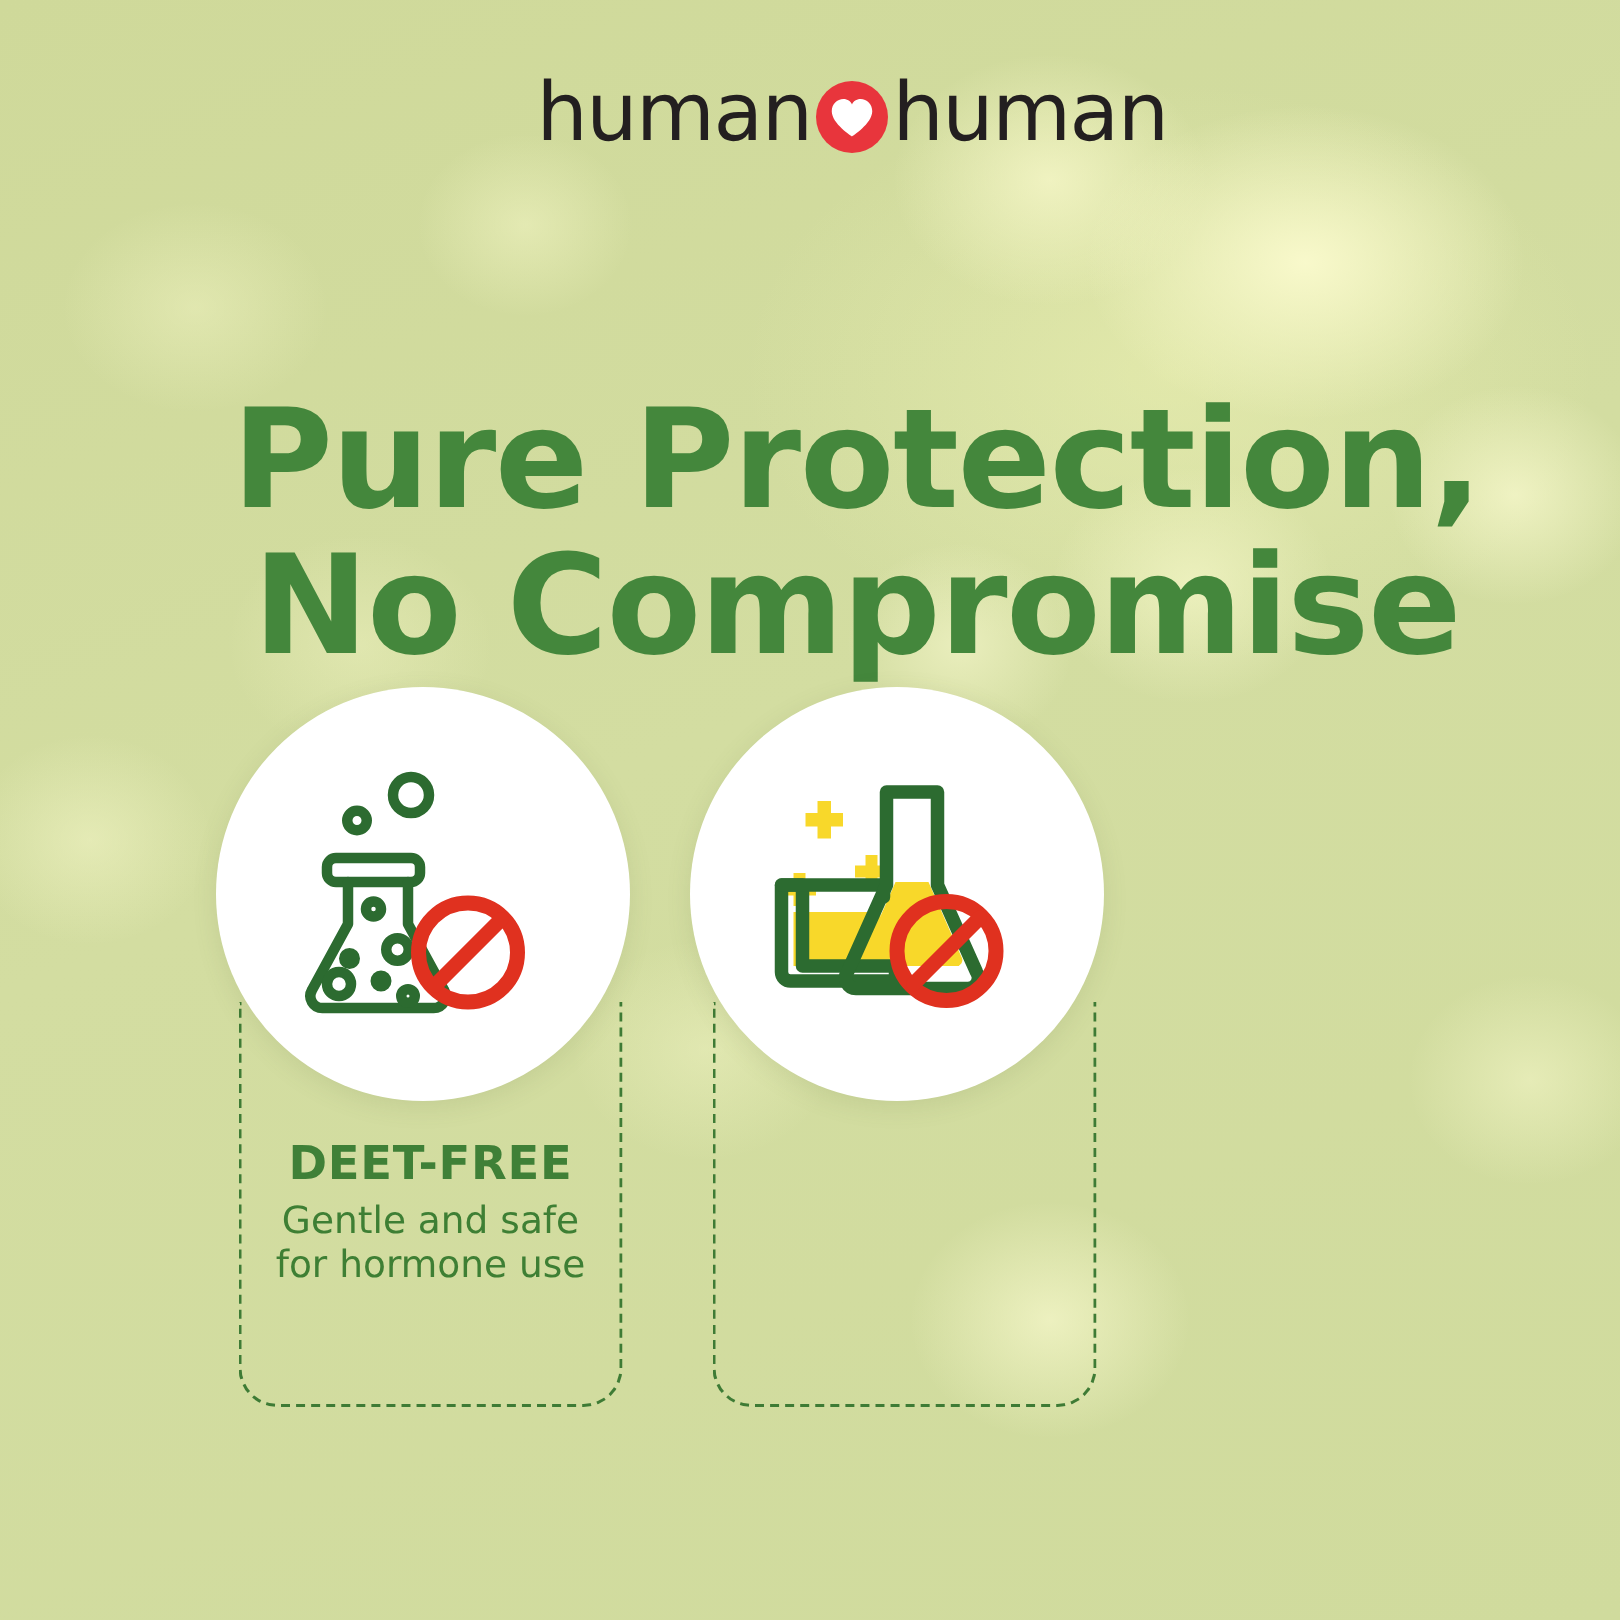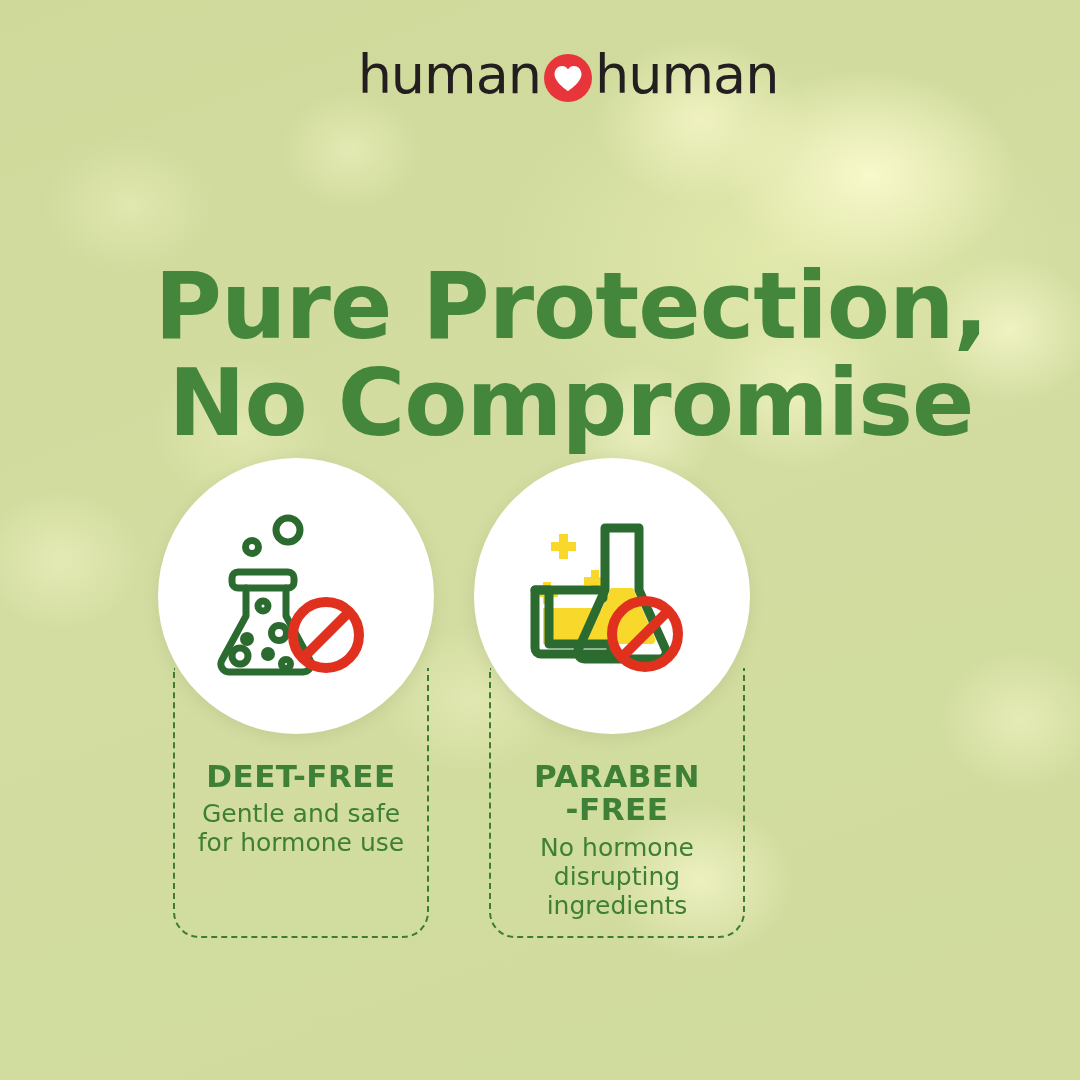--- a/index.html
+++ b/index.html
@@ -52,21 +52,21 @@
     position:absolute;top:196px;left:0;width:1080px;text-align:center;
     color:#44873c;
     font-family:"DejaVu Sans", sans-serif;
     font-weight:bold;font-size:92px;line-height:1.06;letter-spacing:-1px;margin-left:31px;
   }
   #headline .hl-line{display:block;}
 
   
   #features{
     position:absolute;top:458px;left:0;width:890px;height:490px;
-    display:flex;justify-content:center;align-items:flex-start;gap:60px;padding-left:14px;
+    display:flex;justify-content:center;align-items:flex-start;gap:60px;
   }
   .feature{
     width:256px;position:relative;
     display:flex;flex-direction:column;align-items:center;
   }
   .card{
     position:absolute;top:210px;left:0;width:256px;height:270px;
     border:2px dashed #3e7b35;
     border-top:none;
     border-radius:0 0 26px 26px;
@@ -176,23 +176,16 @@
             <path d="M8 78 h14 v54 h62 v10 H14 a6 6 0 0 1 -6 -6 z" fill="none" stroke="#2c6b30" stroke-width="9" stroke-linejoin="round"></path>
             <path d="M8 78 h68 v8" fill="none" stroke="#2c6b30" stroke-width="9" stroke-linejoin="round" stroke-linecap="round"></path>
 
             <path d="M78 16 h34 v62 l26 58 a7 7 0 0 1 -6 11 H58 a7 7 0 0 1 -6 -11 l26 -58 z" fill="none" stroke="#2c6b30" stroke-width="9" stroke-linejoin="round"></path>
 
             <circle cx="118" cy="122" r="33" fill="none" stroke="#e0311f" stroke-width="10"></circle>
             <line x1="96" y1="144" x2="140" y2="100" stroke="#e0311f" stroke-width="10" stroke-linecap="round"></line>
           </svg>
         </span>
       </div>
-      <div class="ftext">
-        <div class="ftitle">PARABEN
--FREE</div>
-        <div class="fdesc">No hormone
-disrupting
-ingredients</div>
-      </div>
     </div>
 
   </div>
 </div>
 
 </body></html>

